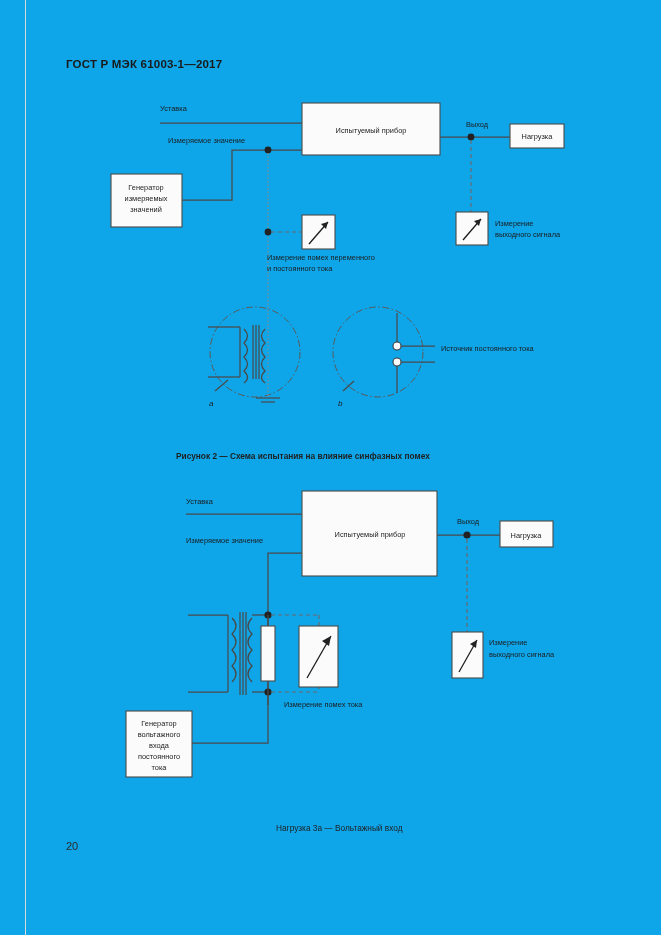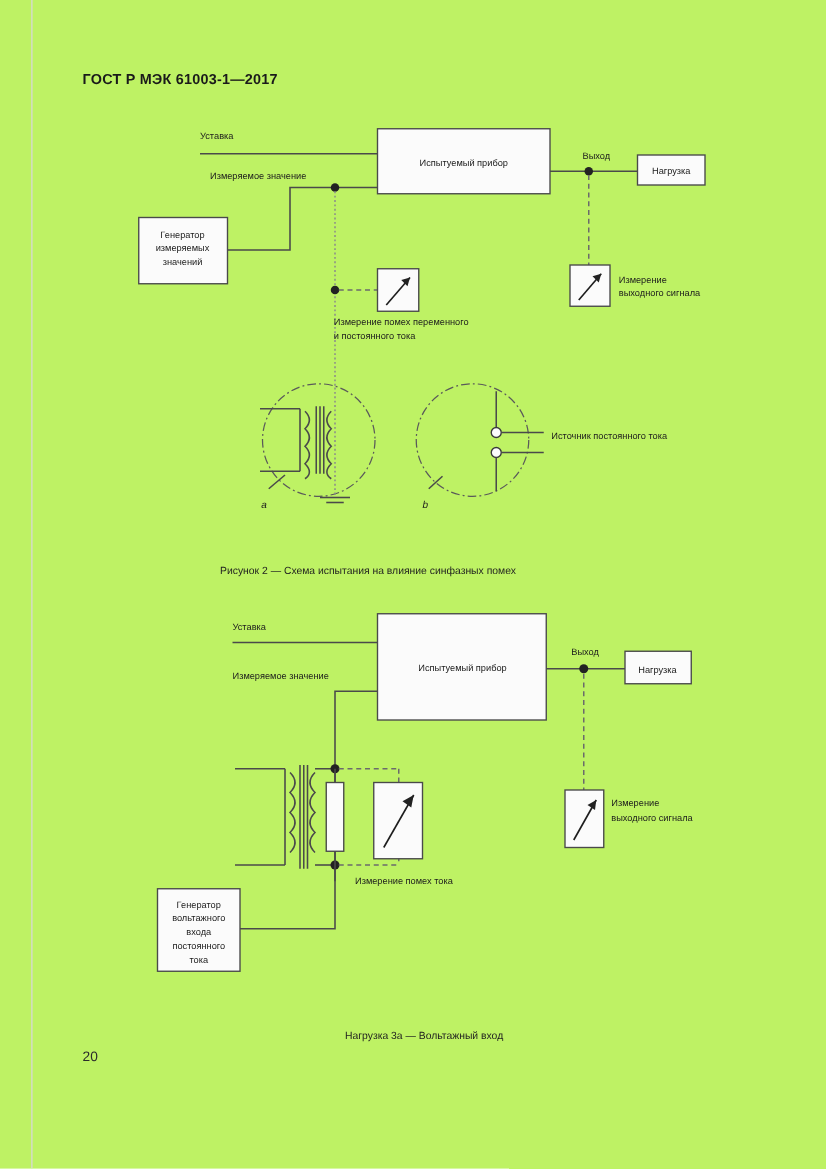--- a/index.html
+++ b/index.html
@@ -7,21 +7,21 @@
     padding: 0;
     background: #ffffff;
   }
   body {
     font-family: "Liberation Sans", sans-serif;
   }
   #page {
     position: relative;
     width: 661px;
     height: 935px;
-    background: #bef264;
+    background: #0ea5e9;
     overflow: hidden;
   }
   #page-border {
     position: absolute;
     left: 25px;
     top: 0;
     width: 0;
     height: 935px;
     border-left: 1px solid #d8d8d8;
   }
@@ -41,21 +41,21 @@
     top: 840px;
     font-size: 11px;
     color: #2b2b2b;
   }
   .caption {
     position: absolute;
     font-size: 8.3px;
     color: #1f1f1f;
     white-space: nowrap;
   }
-  #caption-fig2 { left: 176px; top: 451px; }
+  #caption-fig2 { left: 176px; top: 451px; font-weight: bold; }
   #caption-fig3a { left: 276px; top: 823px; }
   svg { position: absolute; left: 0; top: 0; }
   svg text {
     font-family: "Liberation Sans", sans-serif;
     font-size: 7.4px;
     fill: #1c1c1c;
   }
   svg text.ital {
     font-style: italic;
     font-size: 8px;

